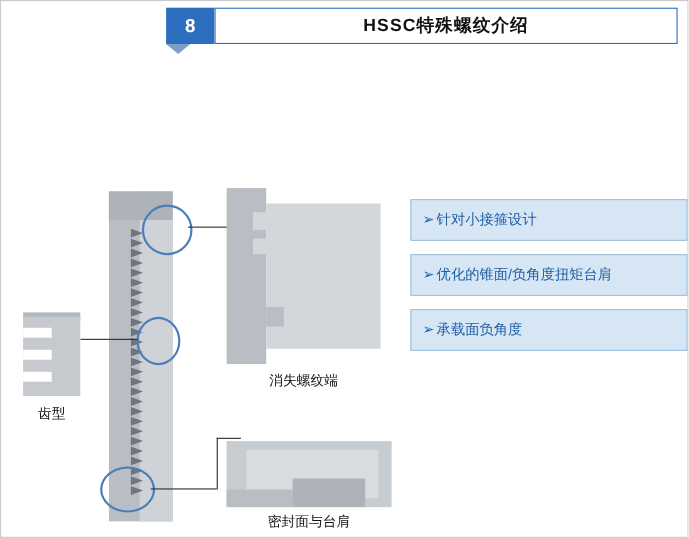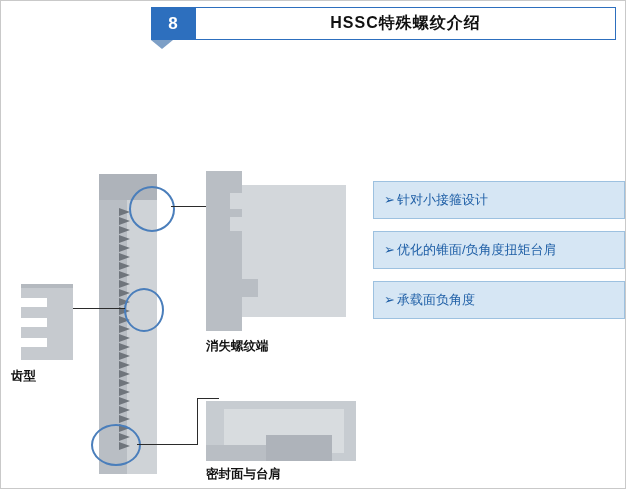--- a/index.html
+++ b/index.html
@@ -86,21 +86,22 @@
     position:absolute;left:20px;top:122px;width:52px;height:72px;
     background:#c6cacf;
   }
   .tooth-box .notch{
     position:absolute;left:0;width:26px;height:9px;background:#fff;
   }
   .cap-tooth{
     position:absolute;left:20px;top:118px;width:52px;height:8px;background:#b4b9bf;
   }
   .lbl{
-    position:absolute;font-size:12.5px;font-weight:bold;color:#111;
+    position:absolute;font-size:12.5px;font-weight:normal;color:#111;
+    text-align:center;
   }
   
   .van-box{position:absolute;left:205px;top:5px;width:140px;height:160px;}
   .van-dark{position:absolute;left:0;top:0;width:36px;height:160px;background:#b9bec4;}
   .van-light{position:absolute;left:36px;top:14px;width:104px;height:132px;background:#d3d7db;}
   .van-step1{position:absolute;left:24px;top:22px;width:24px;height:16px;background:#d3d7db;}
   .van-step2{position:absolute;left:24px;top:46px;width:18px;height:14px;background:#d3d7db;}
   .van-notch{position:absolute;left:36px;top:108px;width:16px;height:18px;background:#b9bec4;}
 
   

